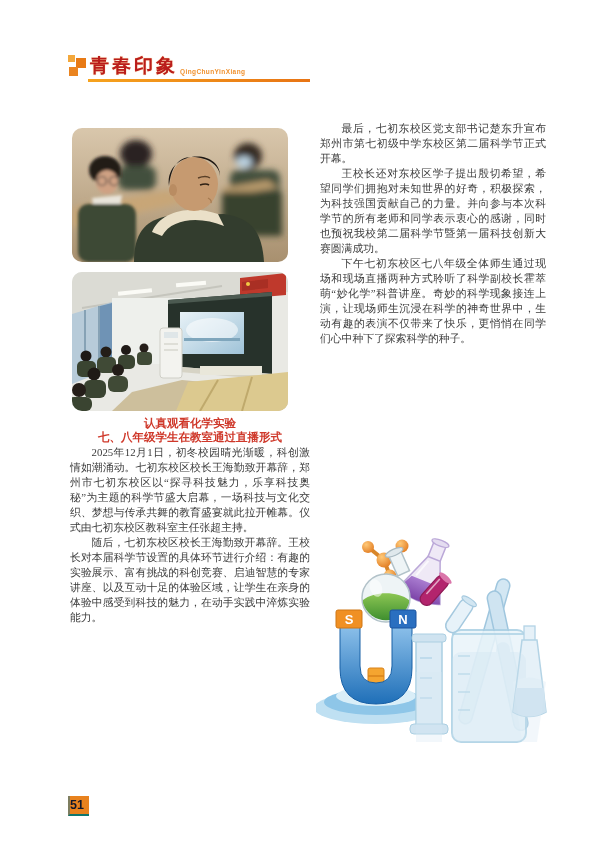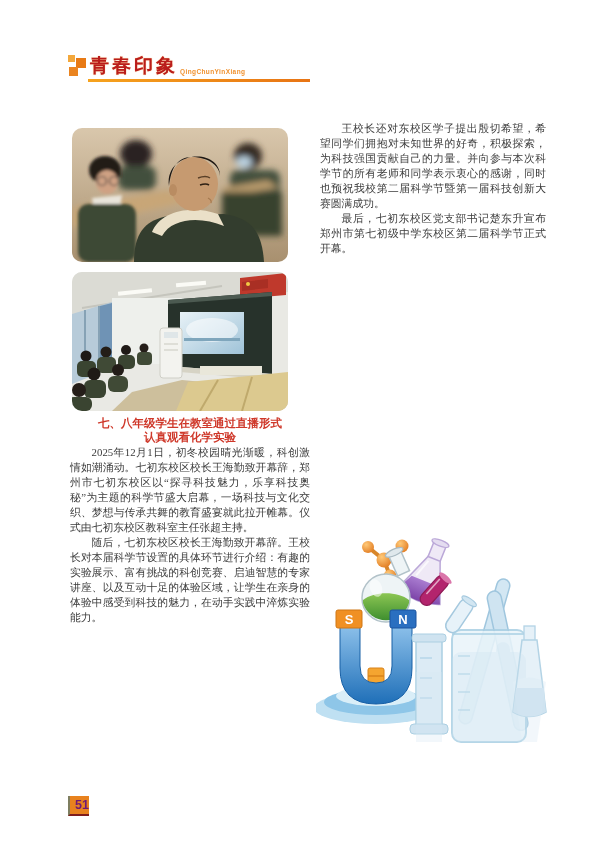--- a/index.html
+++ b/index.html
@@ -31,23 +31,23 @@
   
   .col{position:absolute;color:#3b3b3b;font-size:10.8px;line-height:15px;
        text-align:justify;text-justify:inter-character;}
   .col p{margin:0;text-indent:2em;}
   .col-left{left:70px;top:445px;width:240px;}
   .col-right{left:320px;top:121px;width:226px;}
   
   .art{position:absolute;left:316px;top:538px;width:236px;height:295px;}
   
   .pagenum{position:absolute;left:68px;top:796px;width:19px;height:18px;
-           background:#e8821e;border-left:2px solid #7e7e60;border-bottom:2px solid #7f1d1d;
-           color:#701a75;font-family:"Liberation Sans",sans-serif;font-weight:bold;
-           font-size:12.5px;line-height:18px;text-align:right;}
+           background:#e8821e;border-left:2px solid #7e7e60;border-bottom:2px solid #0f766e;
+           color:#0f172a;font-family:"Liberation Sans",sans-serif;font-weight:bold;
+           font-size:12.5px;line-height:18px;text-align:left;}
 </style>
 </head>
 <body>
 
 <div class="page">
 
   <div class="masthead">
     <div class="logo-mark">
       <div class="logo-sq sq1"></div>
       <div class="logo-sq sq2"></div>
@@ -159,32 +159,33 @@
           <rect x="-4" y="125" width="24" height="14" rx="6" fill="#3a4431"></rect>
       </g>
       <polygon points="60,120 110,108 216,118 216,139 40,139" fill="#cdbf9c"></polygon>
       <polygon points="116,110 216,100 216,139 104,139" fill="#dcc98f"></polygon>
       <line x1="128" y1="139" x2="146" y2="108" stroke="#bfa96c" stroke-width="2"></line>
       <line x1="170" y1="139" x2="180" y2="105" stroke="#bfa96c" stroke-width="2"></line>
     </svg>
   </div>
 
   <div class="caption">
+    <div>认真观看化学实验</div>
     <div>七、八年级学生在教室通过直播形式</div>
-    <div>认真观看化学实验</div>
   </div>
 
   <div class="col col-left">
     <p>2025年12月1日，初冬校园晴光渐暖，科创激情如潮涌动。七初东校区校长王海勤致开幕辞，郑州市七初东校区以“探寻科技魅力，乐享科技奥秘”为主题的科学节盛大启幕，一场科技与文化交织、梦想与传承共舞的教育盛宴就此拉开帷幕。仪式由七初东校区教科室主任张超主持。</p>
     <p>随后，七初东校区校长王海勤致开幕辞。王校长对本届科学节设置的具体环节进行介绍：有趣的实验展示、富有挑战的科创竞赛、启迪智慧的专家讲座、以及互动十足的体验区域，让学生在亲身的体验中感受到科技的魅力，在动手实践中淬炼实验能力。</p>
   </div>
 
   <div class="col col-right">
+    <p>最后，七初东校区党支部书记楚东升宣布郑州市第七初级中学东校区第二届科学节正式开幕。</p>
     <p>王校长还对东校区学子提出殷切希望，希望同学们拥抱对未知世界的好奇，积极探索，为科技强国贡献自己的力量。并向参与本次科学节的所有老师和同学表示衷心的感谢，同时也预祝我校第二届科学节暨第一届科技创新大赛圆满成功。</p>
-    <p>最后，七初东校区党支部书记楚东升宣布郑州市第七初级中学东校区第二届科学节正式开幕。</p>
+    <p>下午七初东校区七八年级全体师生通过现场和现场直播两种方式聆听了科学副校长霍萃萌“妙化学”科普讲座。奇妙的科学现象接连上演，让现场师生沉浸在科学的神奇世界中，生动有趣的表演不仅带来了快乐，更悄悄在同学们心中种下了探索科学的种子。</p>
   </div>
 
   <div class="art">
     <svg width="236" height="295" viewBox="0 0 236 295">
       <defs>
         <radialGradient id="orb" cx="0.35" cy="0.3" r="0.9">
           <stop offset="0" stop-color="#ffc978"></stop>
             <stop offset="1" stop-color="#dd7014"></stop>
         </radialGradient>
         <linearGradient id="grn" x1="0" y1="0" x2="0" y2="1">

